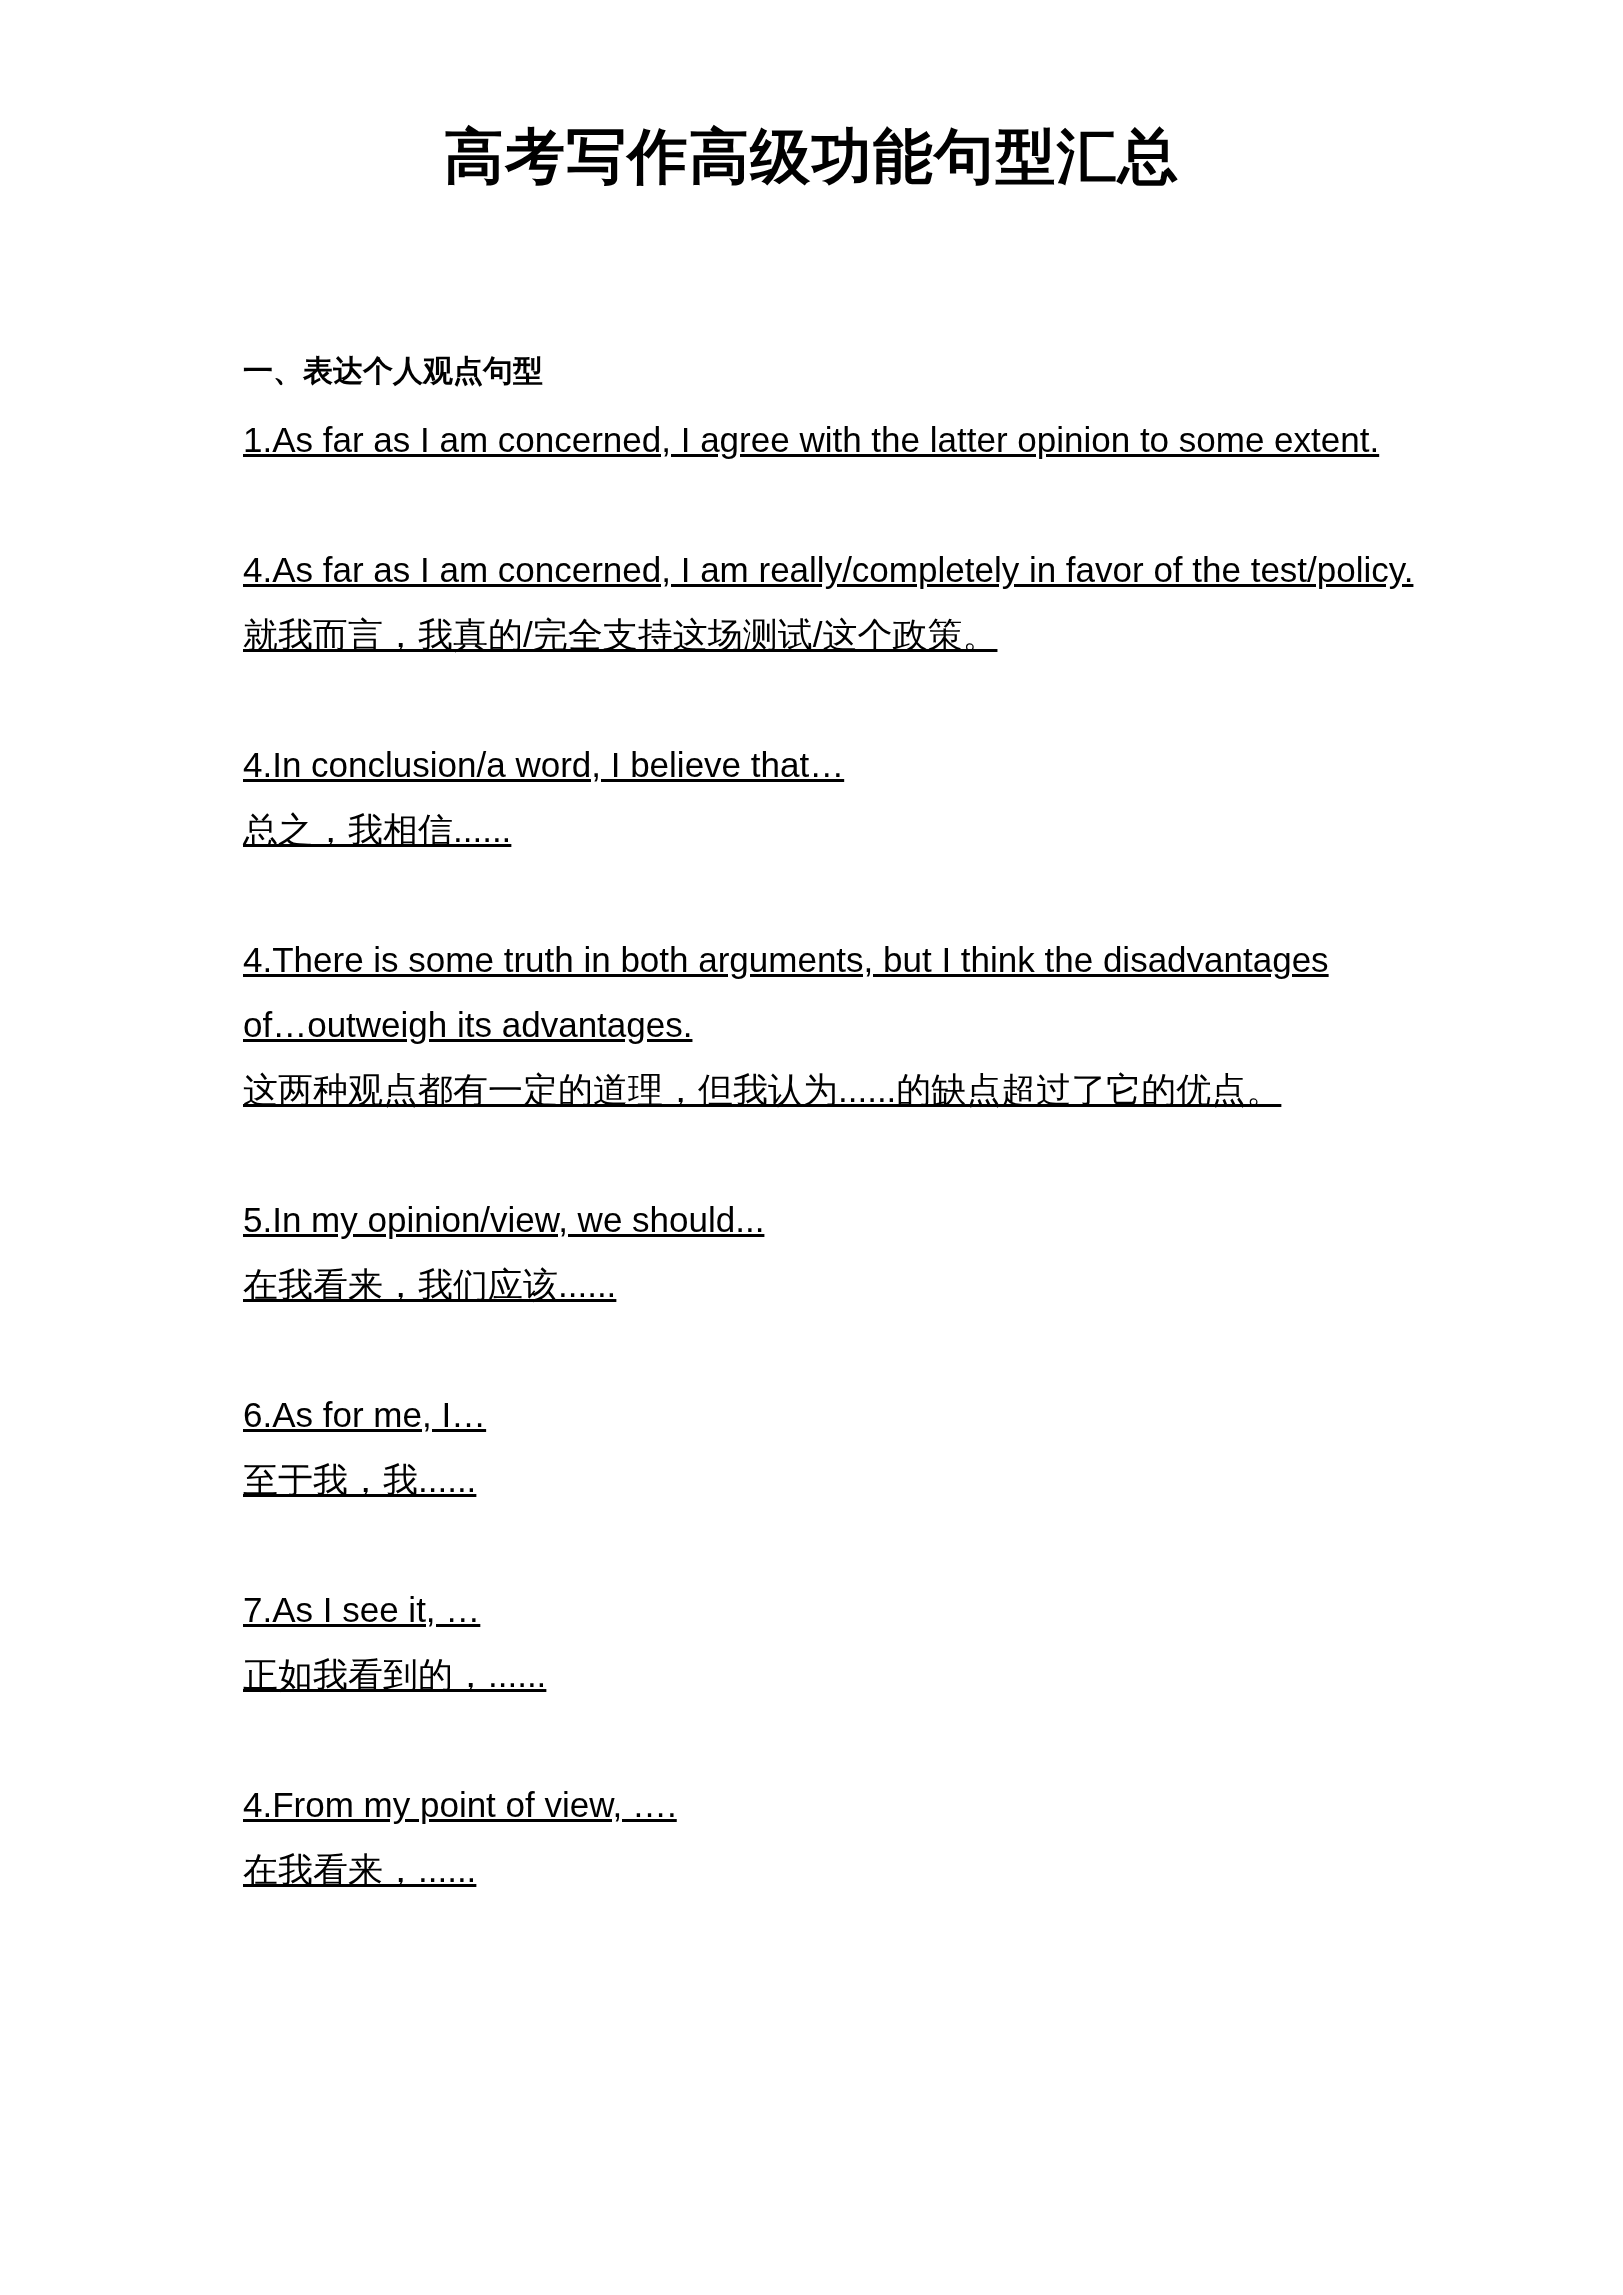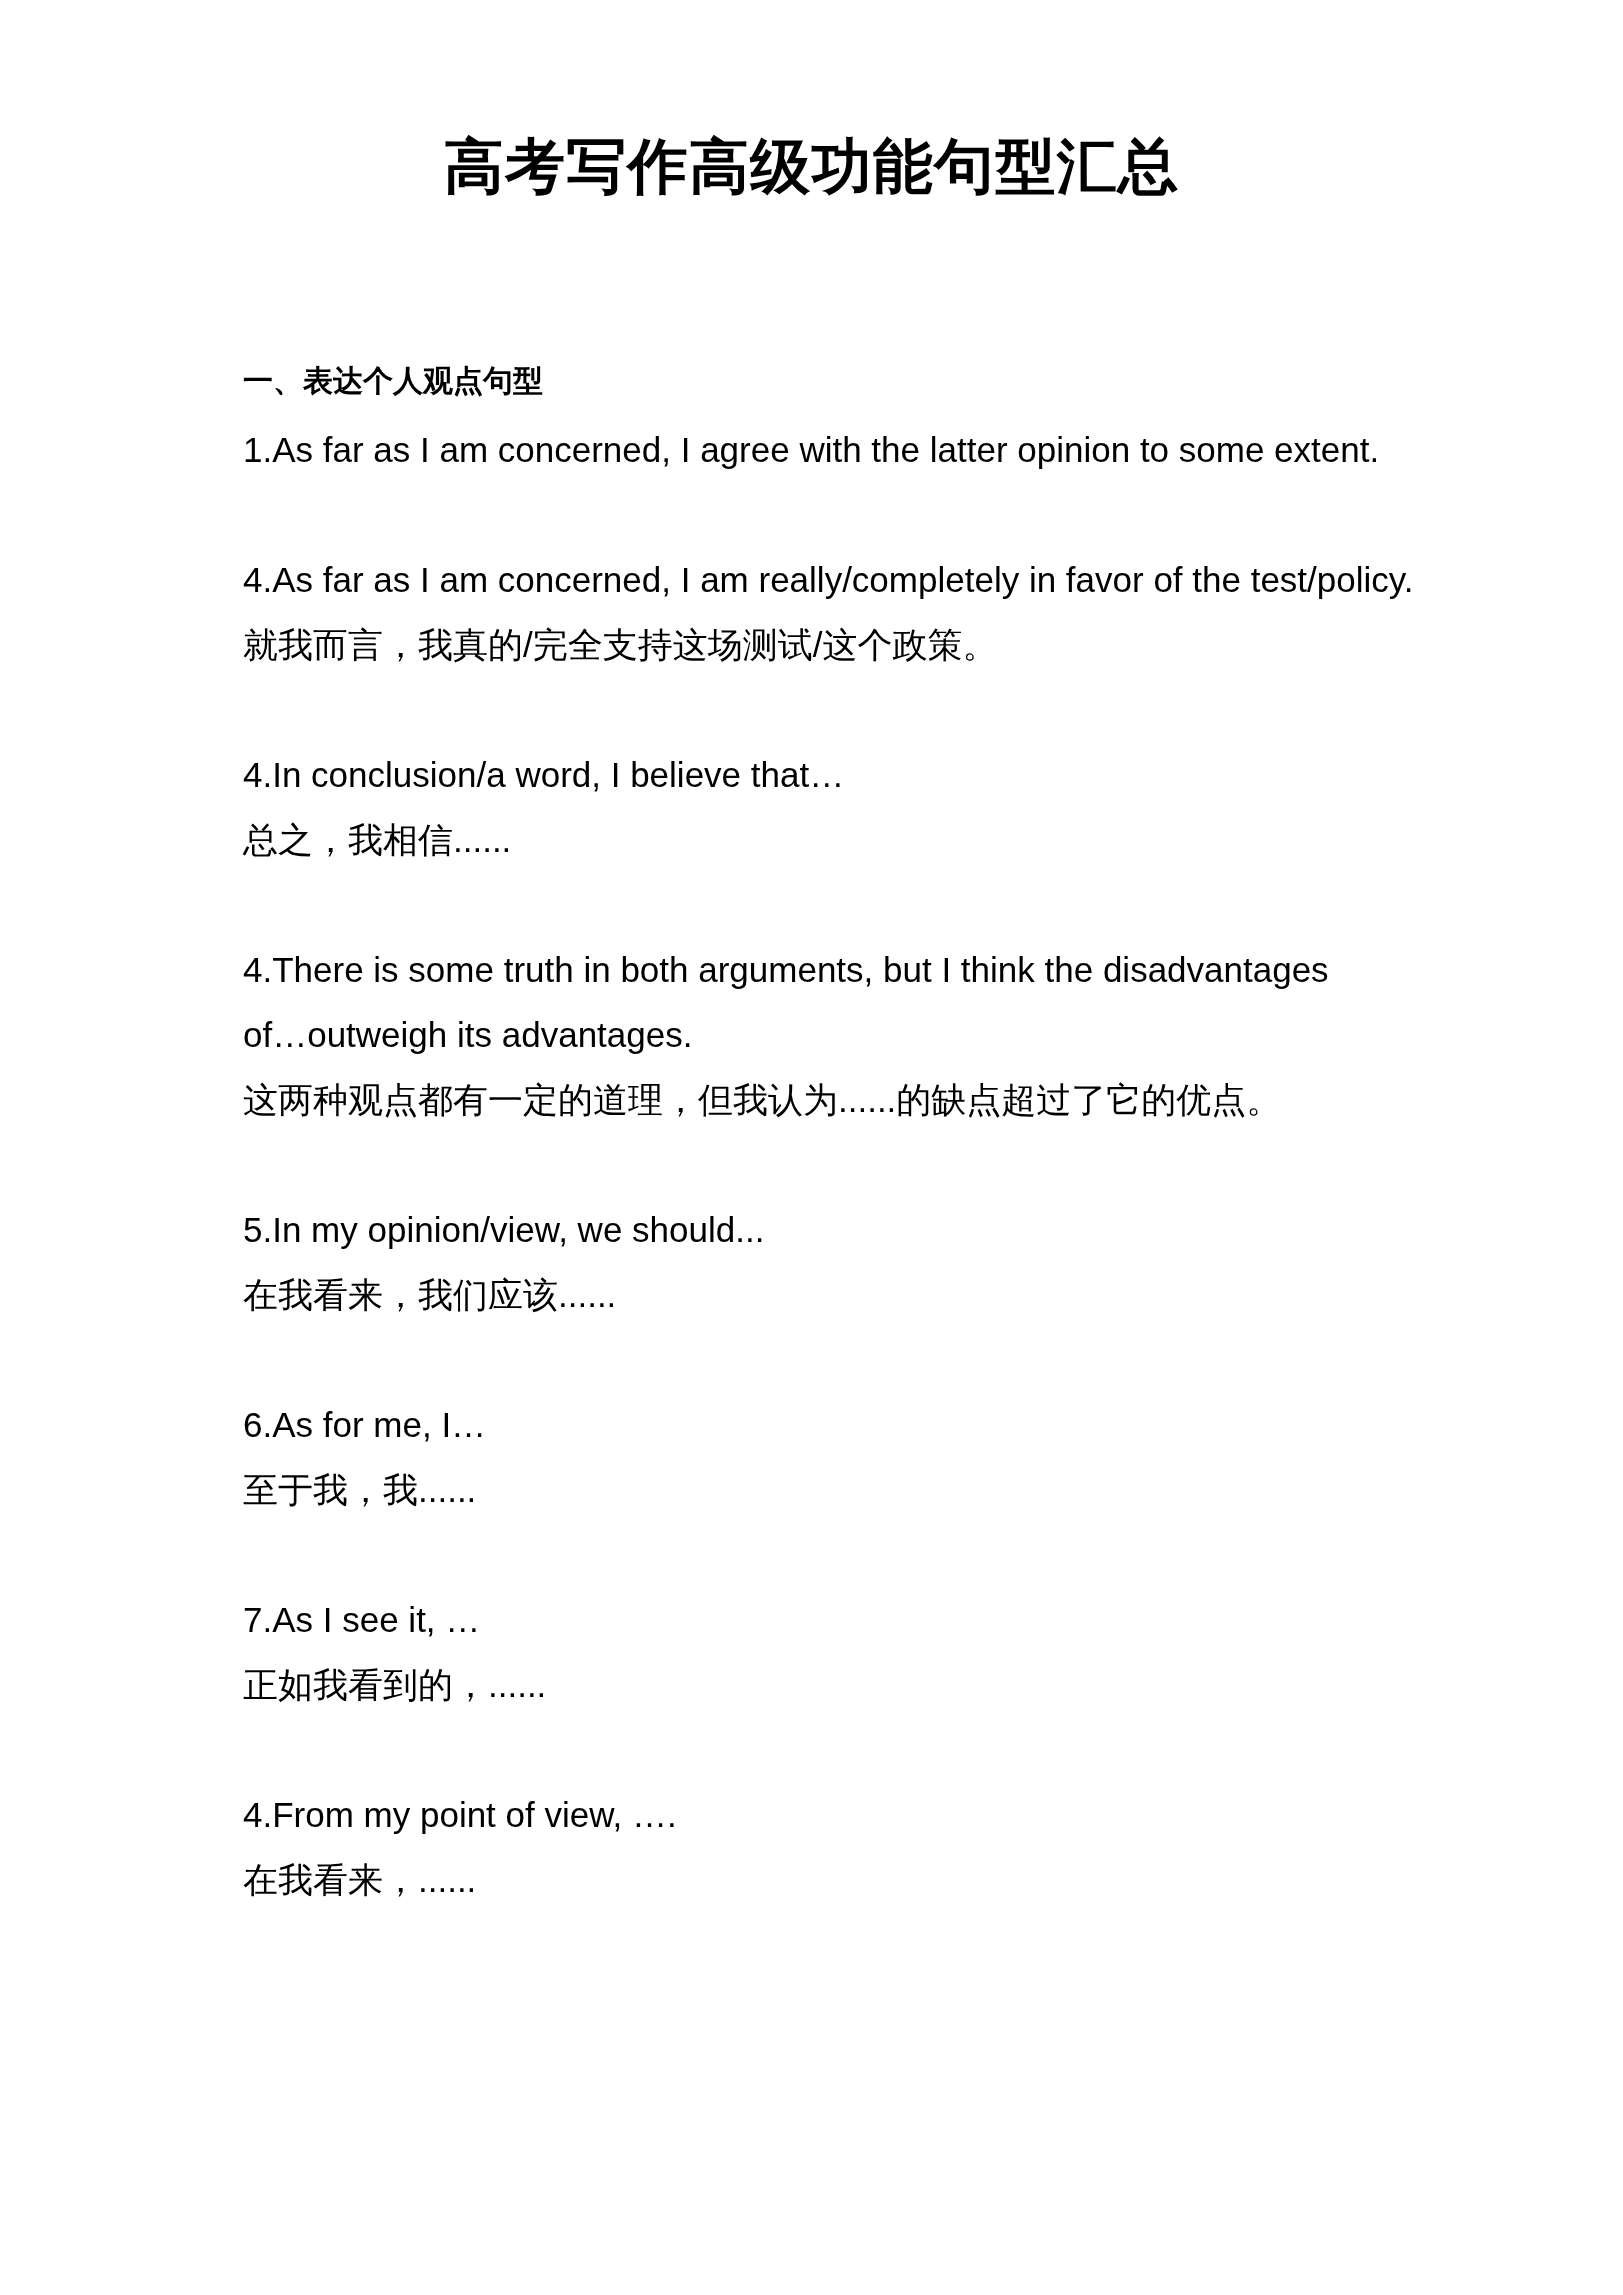--- a/index.html
+++ b/index.html
@@ -10,21 +10,21 @@
   .page {
     position: relative;
     width: 1623px;
     height: 2295px;
     background: #ffffff;
     color: #000000;
     overflow: hidden;
     font-family: "Liberation Sans", "DejaVu Sans", sans-serif;
   }
   .doc-title {
-    margin: 14px;
+    margin: 4px;
     padding-top: 113px;
     text-align: center;
     font-size: 60px;
     line-height: 79px;
     font-weight: 700;
     letter-spacing: 1.3px;
   }
   .content {
     padding: 0 216px 0 243px;
   }
@@ -35,20 +35,21 @@
     font-weight: 700;
   }
   .item {
     margin: 0 0 65px 0;
   }
   .item p {
     margin: 0;
     font-size: 35px;
     line-height: 65px;
     white-space: nowrap;
+    text-decoration: underline;
   }
   .en {
     font-weight: 400;
   }
   .zh {
     font-weight: 500;
   }
 </style>
 </head>
 <body>

